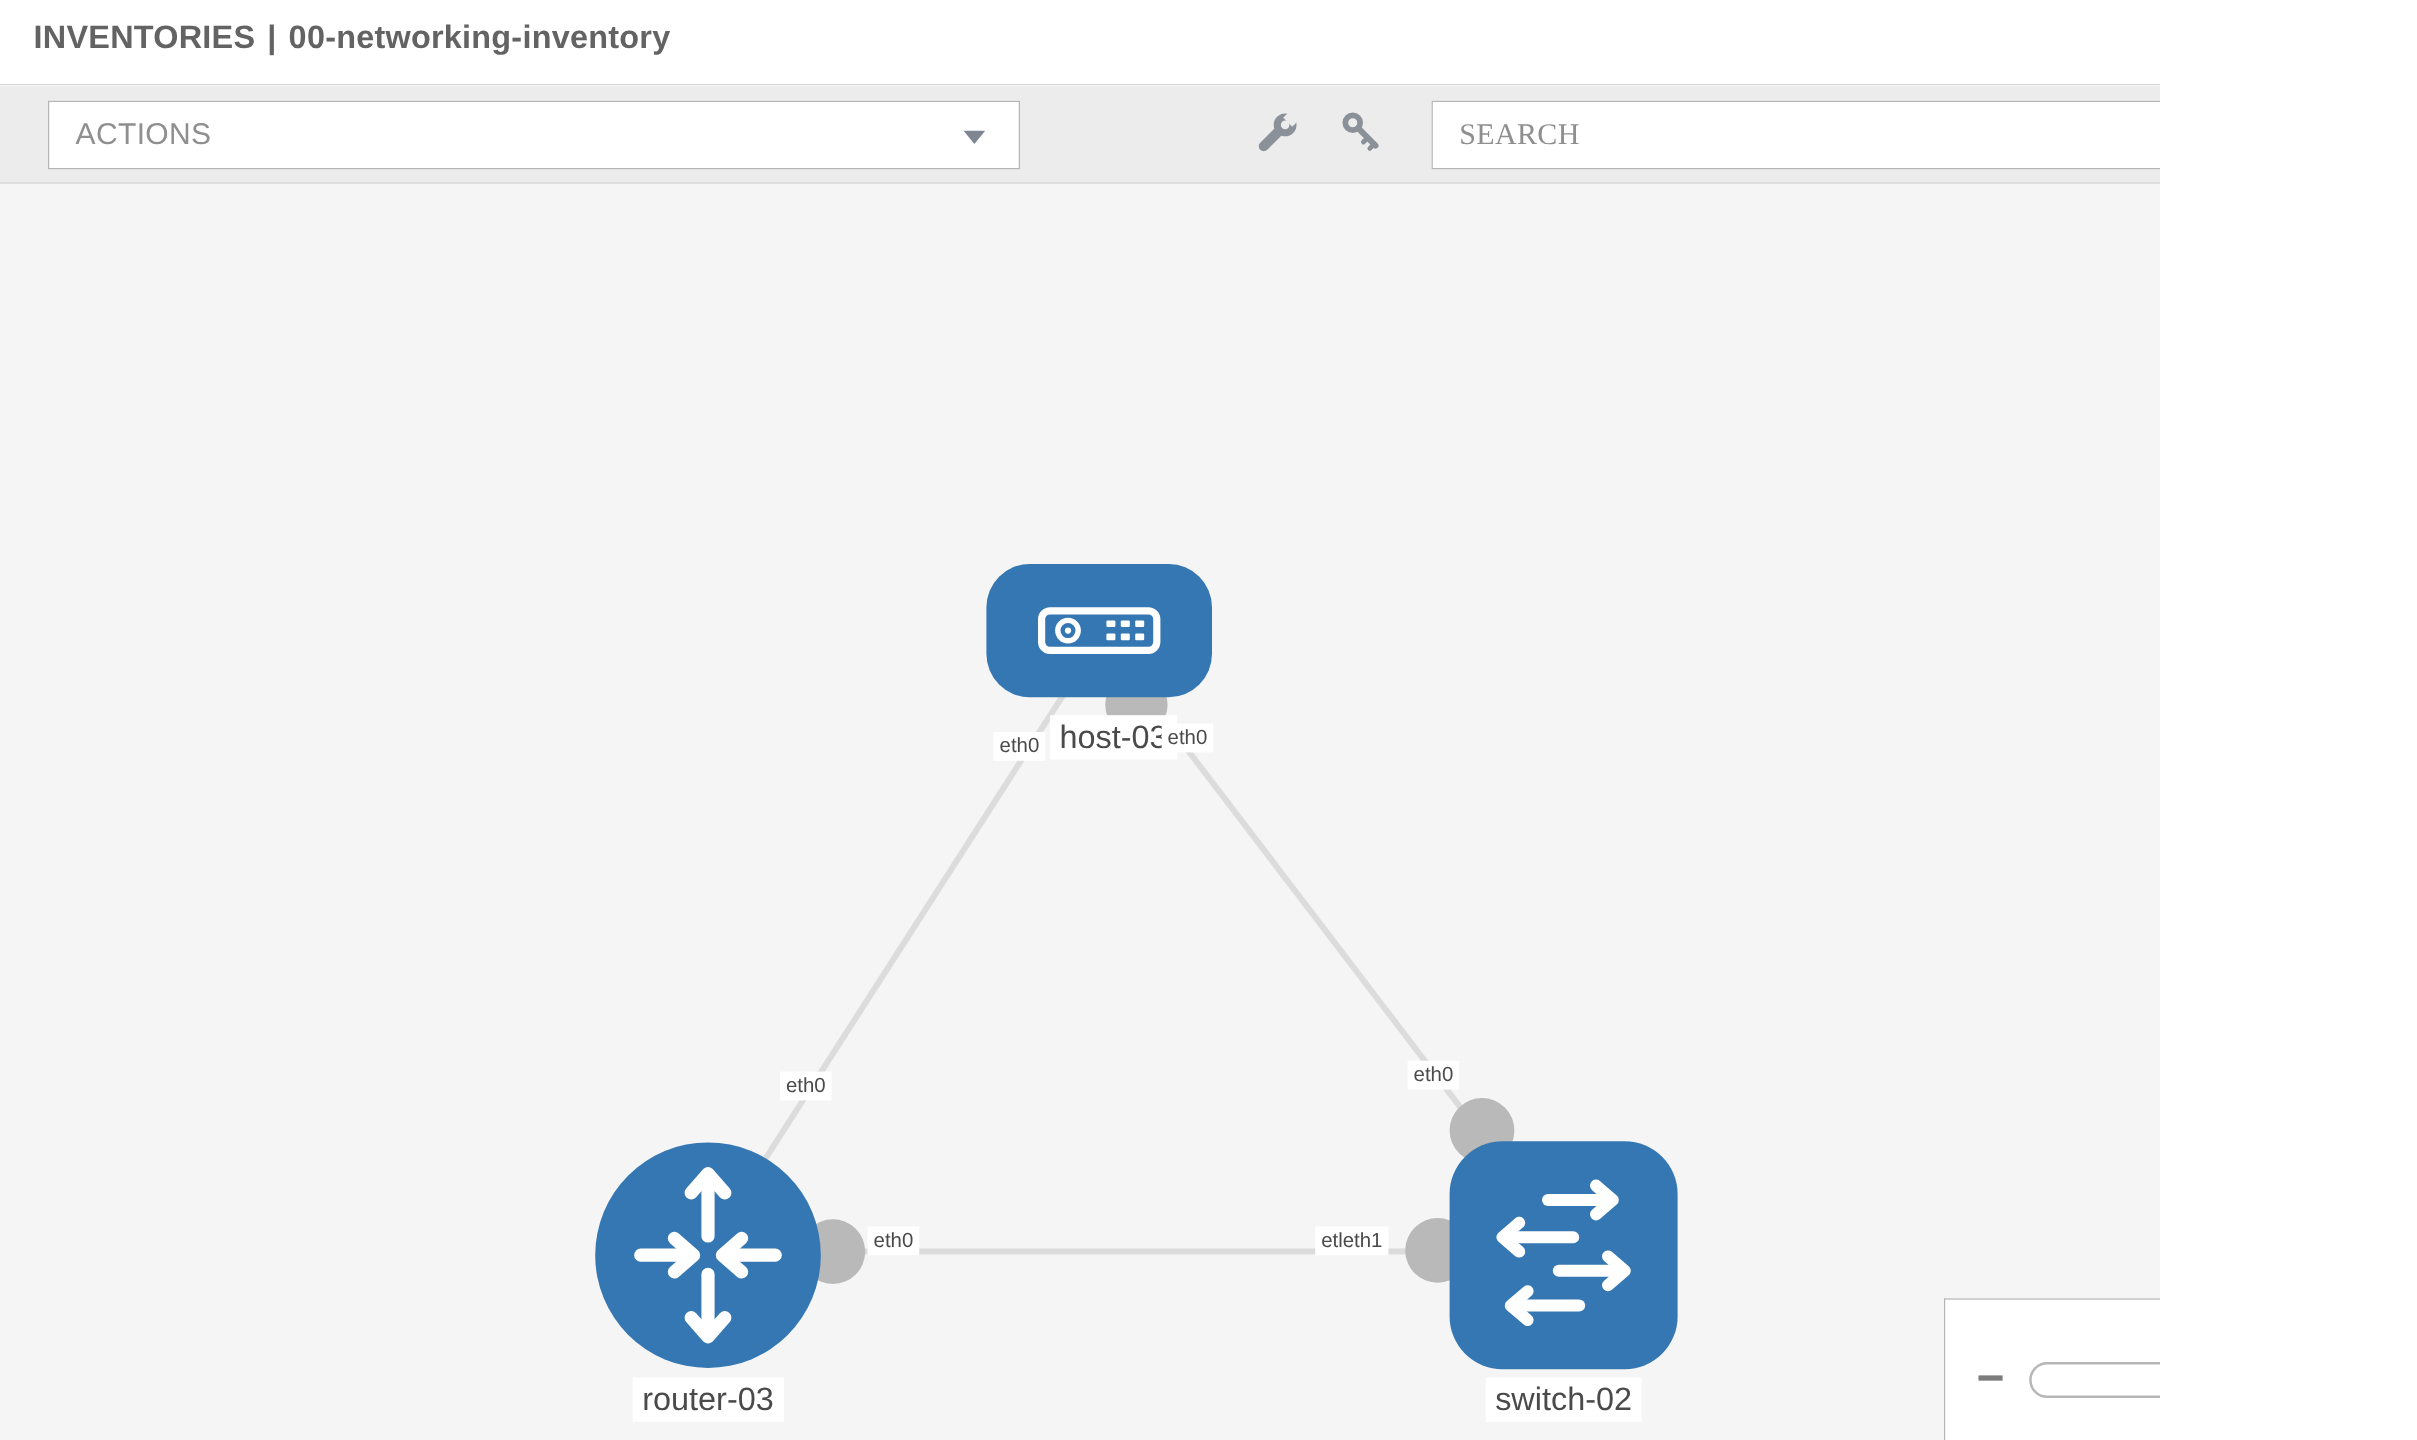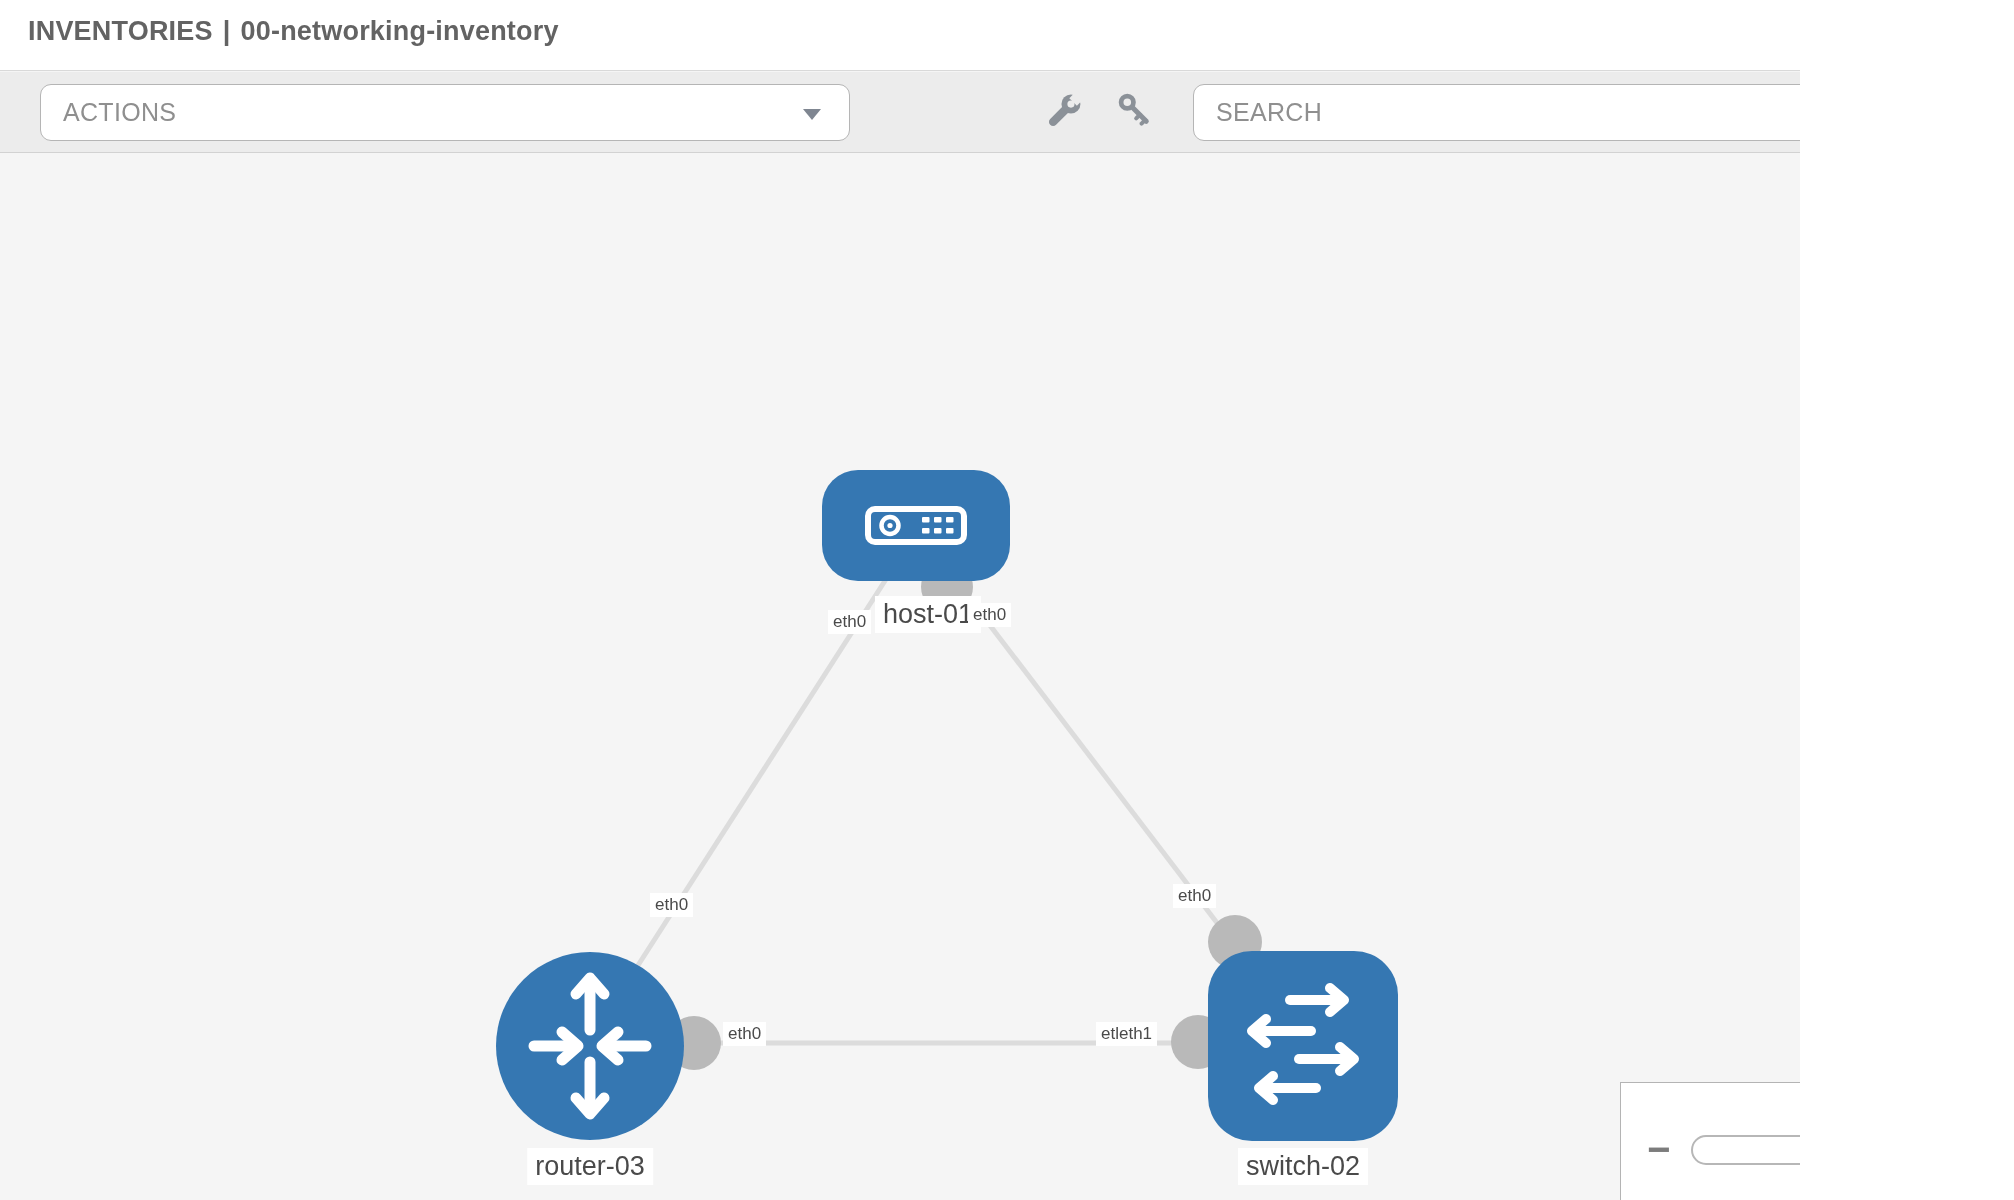--- a/index.html
+++ b/index.html
@@ -24,33 +24,33 @@
     font-size:20px; font-weight:bold; text-align:center; line-height:34px;
     cursor:pointer; user-select:none;
   }
   
   .toolbar{
     position:absolute; left:0; top:72px; width:2014px; height:81px;
     background:#ececec; border-bottom:1px solid #d2d2d2; box-sizing:border-box;
   }
   .select-box{
     position:absolute; top:12px; height:57px; background:#ffffff;
-    border:1px solid #b5b5b5; border-radius:11px; box-sizing:border-box;
+    border:1px solid #b5b5b5; border-radius:0; box-sizing:border-box;
     display:flex; align-items:center; cursor:pointer;
   }
   .select-box .label{
     margin-left:22px; font-size:25px; color:#8f8f8f; letter-spacing:0.3px;
   }
   .select-box .caret{
     position:absolute; right:28px; top:24px; width:0; height:0;
     border-left:9px solid transparent; border-right:9px solid transparent;
     border-top:11px solid #7f8691;
   }
   .actions-box{ left:40px; width:810px; }
-  .search-box{ left:1193px; width:797px; }
+  .search-box{ left:1193px; width:797px;font-family:Liberation Serif, serif; }
   .tool-btn{
     position:absolute; top:16px; width:44px; height:44px;
     display:flex; align-items:center; justify-content:center; cursor:pointer;
   }
   .wrench-btn{ left:1043px; }
   .key-btn{ left:1113px; }
   
   .canvas{ position:absolute; left:0; top:153px; width:2014px; height:1047px; }
   .links-svg{ position:absolute; left:0; top:0; width:2014px; height:1200px; pointer-events:none; }
   .node{
@@ -183,21 +183,21 @@
           <line x1="103" y1="80" x2="48" y2="80"></line>
             <polyline points="58,68 44,80 58,92"></polyline>
           <line x1="91" y1="108" x2="142" y2="108"></line>
             <polyline points="132,96 146,108 132,120"></polyline>
           <line x1="108" y1="137" x2="55" y2="137"></line>
             <polyline points="65,125 51,137 65,149"></polyline>
         </g>
       </svg>
     </div>
 
-    <div class="chip node-label" style="left:928px; top:443px;">host-01</div>
+    <div class="chip node-label" style="left:928px; top:443px;">host-03</div>
     <div class="chip node-label" style="left:590px; top:995px;">router-03</div>
     <div class="chip node-label" style="left:1303px; top:995px;">switch-02</div>
 
     <div class="chip port-label" style="left:828px; top:457px;">eth0</div>
     <div class="chip port-label" style="left:650px; top:740px;">eth0</div>
     <div class="chip port-label" style="left:968px; top:450px;">eth0</div>
     <div class="chip port-label" style="left:1173px; top:731px;">eth0</div>
     <div class="chip port-label" style="left:723px; top:869px;">eth0</div>
     <div class="chip port-label" style="left:1096px; top:869px;">etleth1</div>
   </div>

